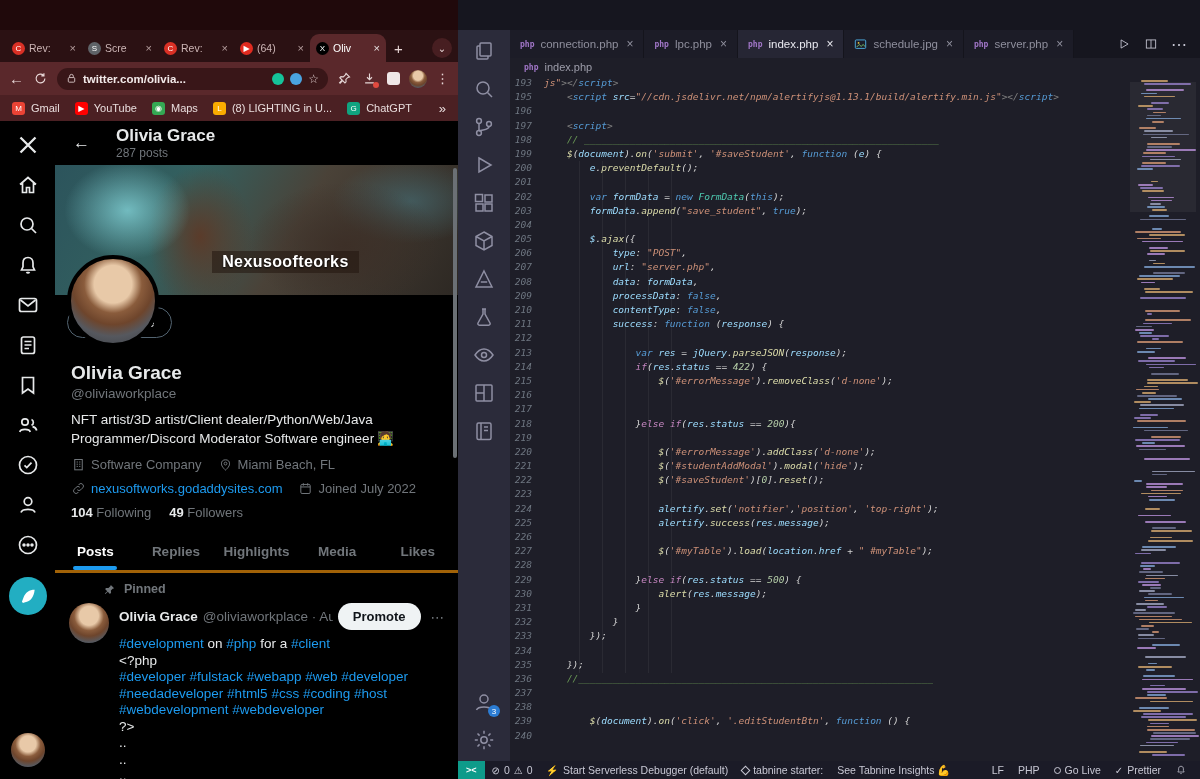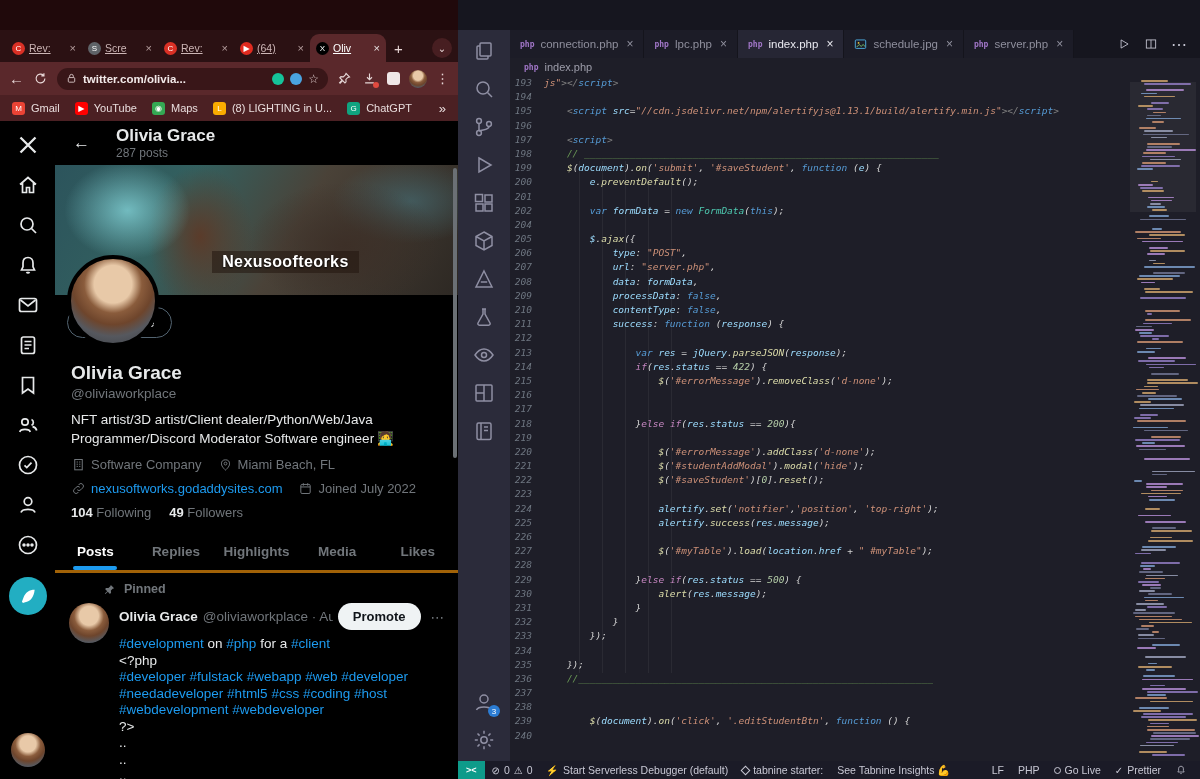--- a/index.html
+++ b/index.html
@@ -8,21 +8,21 @@
   #screen { position:relative; width:1200px; height:779px; overflow:hidden; background:#000; }
 
   
   #chrome-window { position:absolute; left:0; top:0; width:458px; height:779px; background:#000; }
   .c-strip { height:30px; background:#20090b; }
   .c-tabs { height:32px; background:#2b1113; display:flex; align-items:flex-end; padding:0 6px; }
   .c-tabs-list { display:flex; align-items:flex-end; }
   .ctab { width:76px; height:28px; display:flex; align-items:center; gap:4px; padding:0 6px; color:#cdb6b6; font-size:10.5px; border-radius:9px 9px 0 0; }
   .ctab.active { background:#5a282b; color:#fff; }
   .fav { width:13px; height:13px; border-radius:50%; color:#fff; font-size:8px; display:flex; align-items:center; justify-content:center; flex:none; }
-  .ctitle { flex:1; overflow:hidden; white-space:nowrap;text-decoration:underline; }
+  .ctitle { flex:1; overflow:hidden; white-space:nowrap; }
   .cclose { font-size:11px; opacity:.85; }
   .c-newtab { color:#e7d6d6; font-size:15px; margin:0 0 5px 8px; }
   .c-caret { margin-left:auto; margin-bottom:4px; width:20px; height:20px; border-radius:50%; background:#471e21; color:#e7d6d6; font-size:10px; display:flex; align-items:center; justify-content:center; }
   .c-toolbar { height:33px; background:#5a282b; display:flex; align-items:center; padding:0 9px; gap:9px; }
   .nav-ic { color:#ead9d9; font-size:15px; line-height:1; }
   .tool-svg { width:15px; height:15px; stroke:#ead9d9; fill:none; stroke-width:1.8; flex:none; }
   .addr-pill { flex:1; height:22px; background:#391618; border-radius:11px; display:flex; align-items:center; padding:0 9px; gap:6px; min-width:0; }
   .lock-svg { width:11px; height:11px; stroke:#d8c6c6; fill:none; stroke-width:2; flex:none; }
   .addr-text { color:#f2e9e9; font-size:11.5px; white-space:nowrap; overflow:hidden;font-weight:bold; }
   .addr-spacer { flex:1; }
@@ -493,24 +493,20 @@
       <span>index.php</span>
     </div>
 
     <div class="vs-editor">
       <div>
           <div class="code-line">
             <span class="ln">193</span>
             <span class="ct"><span class="tk-st">js"</span><span class="tk-ab">&gt;&lt;/</span><span class="tk-tg">script</span><span class="tk-ab">&gt;</span></span>
           </div>
           <div class="code-line">
-            <span class="ln">194</span>
-            <span class="ct"></span>
-          </div>
-          <div class="code-line">
             <span class="ln">195</span>
             <span class="ct"><span class="tk-pl">    </span><span class="tk-ab">&lt;</span><span class="tk-tg">script</span><span class="tk-at"> src</span><span class="tk-pl">=</span><span class="tk-st">"//cdn.jsdelivr.net/npm/alertifyjs@1.13.1/build/alertify.min.js"</span><span class="tk-ab">&gt;&lt;/</span><span class="tk-tg">script</span><span class="tk-ab">&gt;</span></span>
           </div>
           <div class="code-line">
             <span class="ln">196</span>
             <span class="ct"></span>
           </div>
           <div class="code-line">
             <span class="ln">197</span>
             <span class="ct"><span class="tk-pl">    </span><span class="tk-ab">&lt;</span><span class="tk-tg">script</span><span class="tk-ab">&gt;</span></span>
@@ -527,20 +523,24 @@
             <span class="ln">200</span>
             <span class="ct"><span class="tk-pl">        </span><span class="tk-vr">e</span><span class="tk-pl">.</span><span class="tk-fn">preventDefault</span><span class="tk-pl">();</span></span>
           </div>
           <div class="code-line">
             <span class="ln">201</span>
             <span class="ct"></span>
           </div>
           <div class="code-line">
             <span class="ln">202</span>
             <span class="ct"><span class="tk-pl">        </span><span class="tk-kw">var</span><span class="tk-pl"> </span><span class="tk-vr">formData</span><span class="tk-pl"> = </span><span class="tk-kw">new</span><span class="tk-pl"> </span><span class="tk-cl">FormData</span><span class="tk-pl">(</span><span class="tk-kw">this</span><span class="tk-pl">);</span></span>
+          </div>
+          <div class="code-line">
+            <span class="ln">203</span>
+            <span class="ct"><span class="tk-pl">        </span><span class="tk-vr">formData</span><span class="tk-pl">.</span><span class="tk-fn">append</span><span class="tk-pl">(</span><span class="tk-st">"save_student"</span><span class="tk-pl">, </span><span class="tk-kw">true</span><span class="tk-pl">);</span></span>
           </div>
           <div class="code-line">
             <span class="ln">204</span>
             <span class="ct"></span>
           </div>
           <div class="code-line">
             <span class="ln">205</span>
             <span class="ct"><span class="tk-pl">        </span><span class="tk-vr">$</span><span class="tk-pl">.</span><span class="tk-fn">ajax</span><span class="tk-pl">({</span></span>
           </div>
           <div class="code-line">

